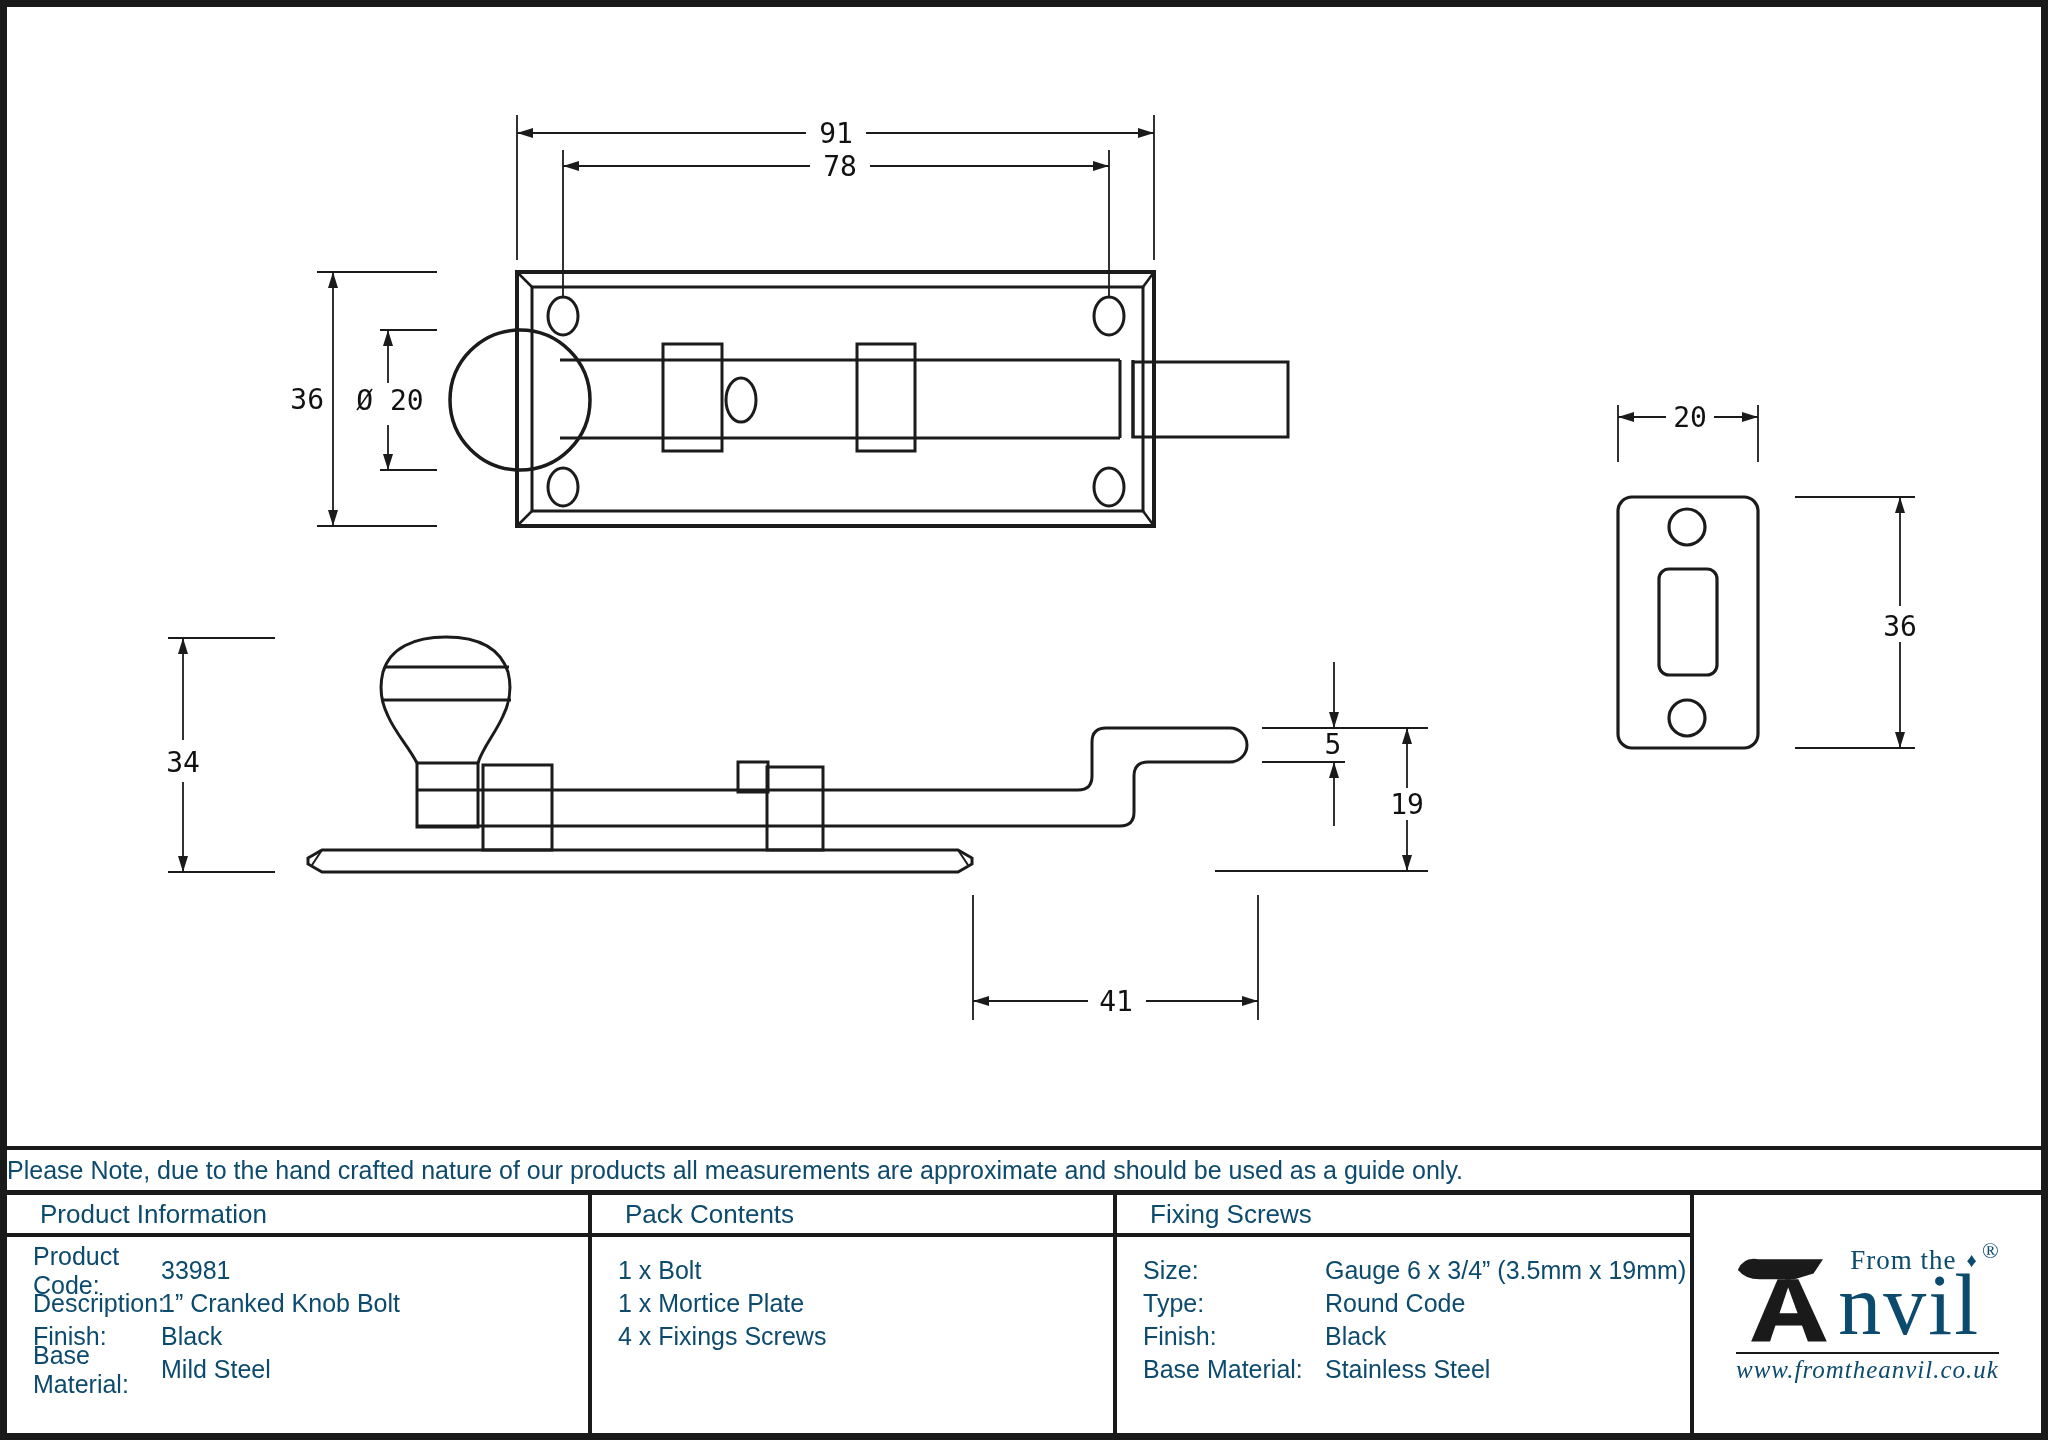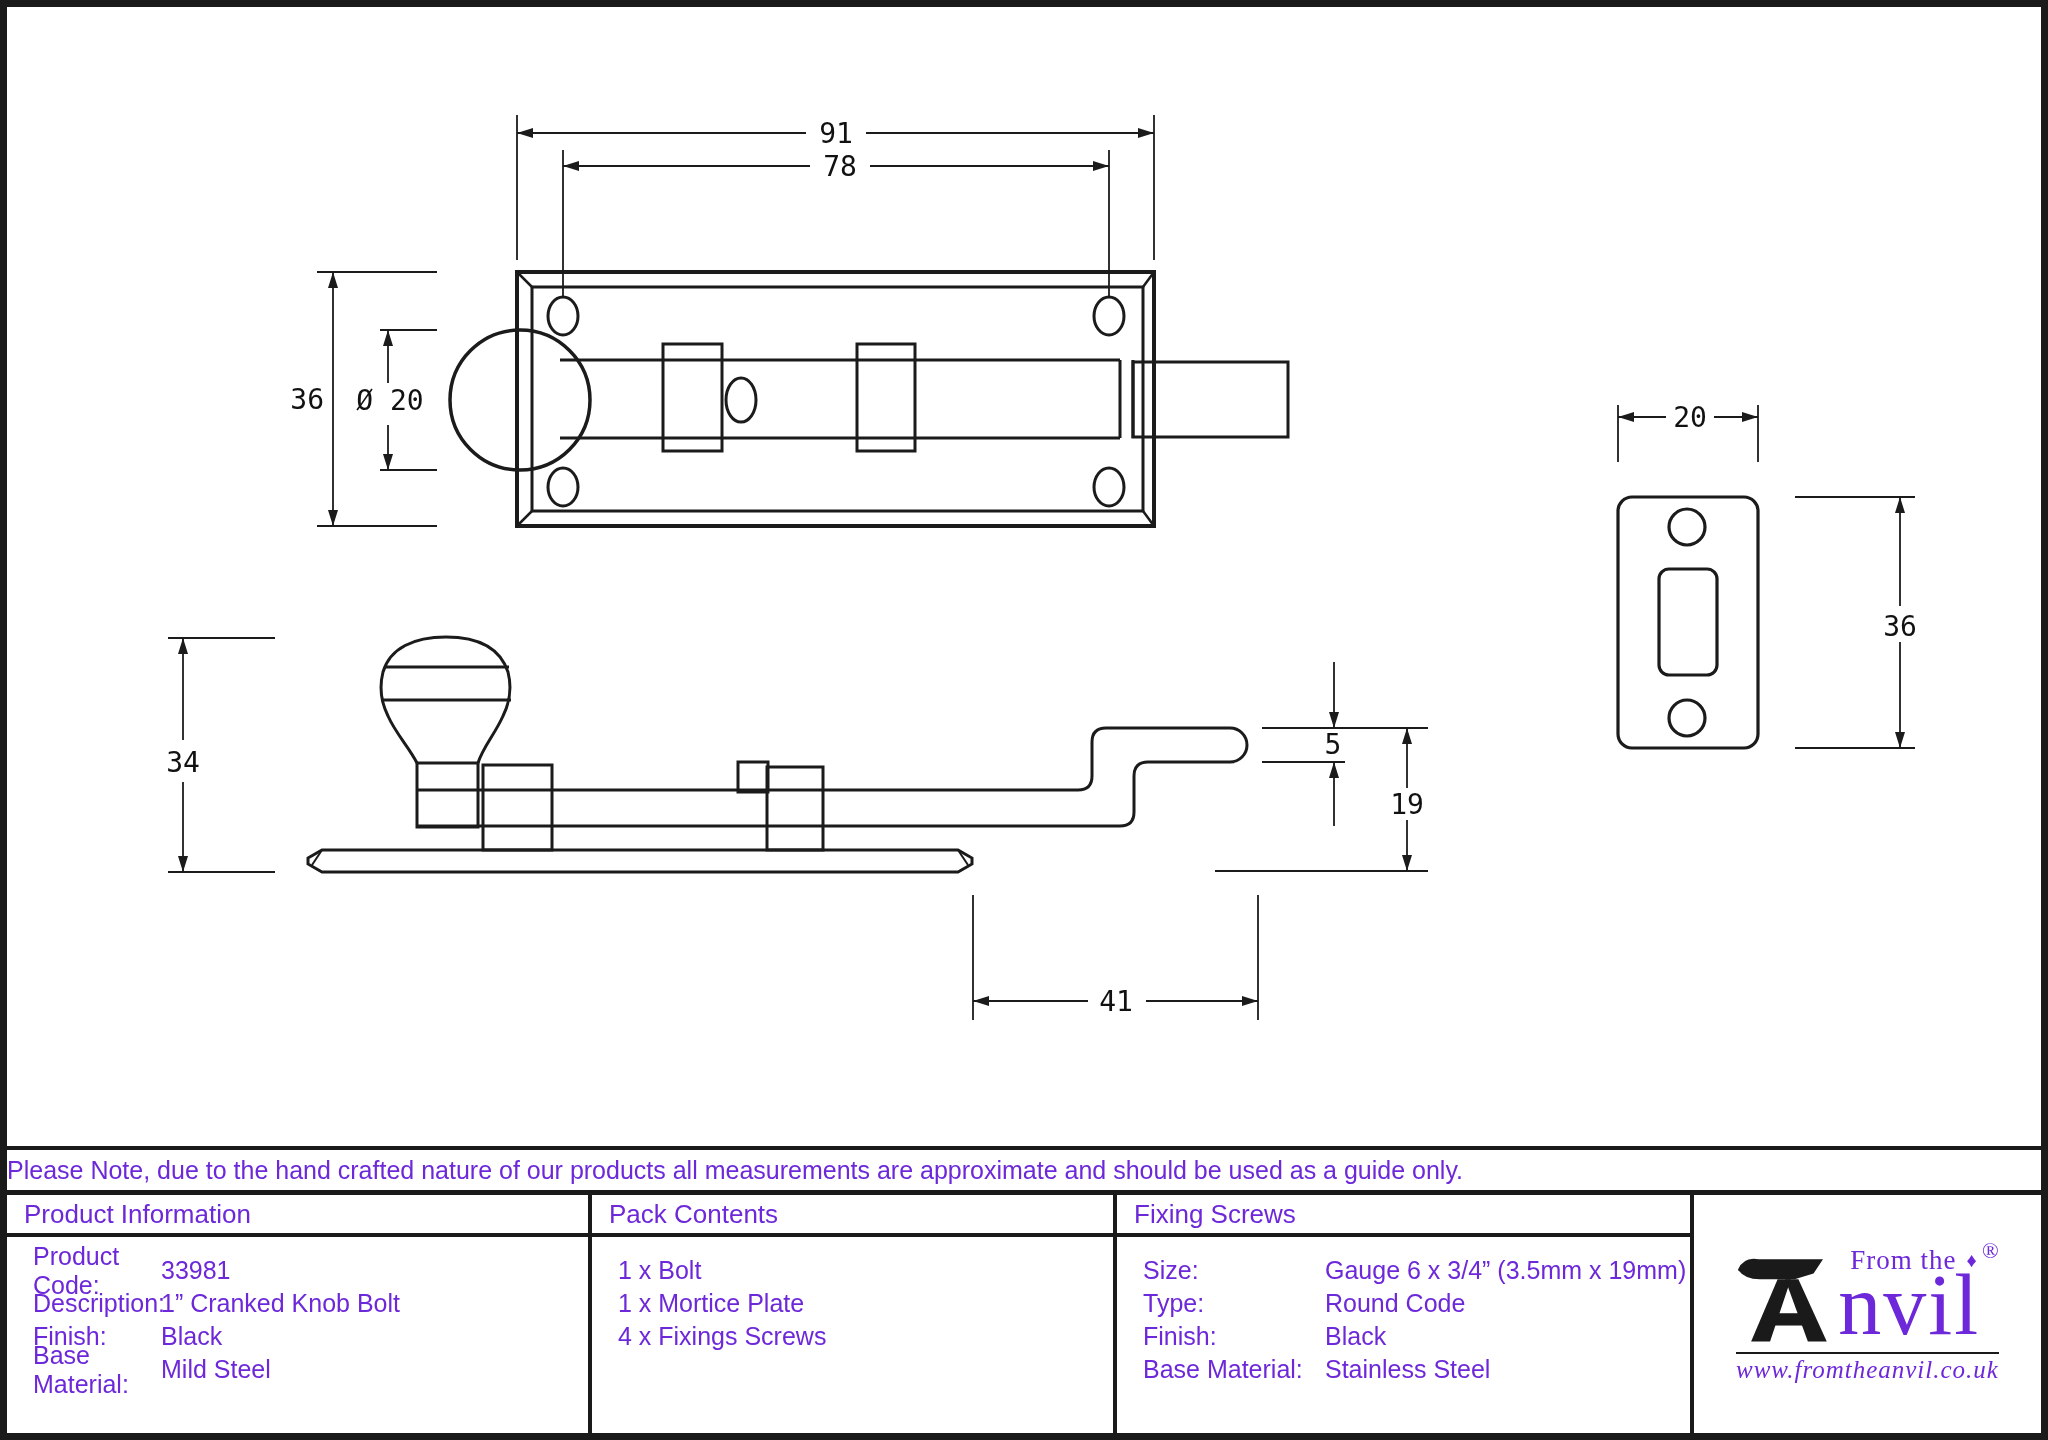--- a/index.html
+++ b/index.html
@@ -1,39 +1,39 @@
 <!DOCTYPE html>
 <html><head>
 <meta charset="utf-8">
 <style>
   html,body{margin:0;padding:0;background:#e8e8e8;}
   .sheet{
     position:relative;width:2048px;height:1440px;background:#fff;
     border:7px solid #1a1a1a;box-sizing:border-box;overflow:hidden;
-    font-family:"Liberation Sans",sans-serif;color:#6d28d9;
+    font-family:"Liberation Sans",sans-serif;color:#0c4a6e;
   }
   .drawing-area{position:absolute;top:0;left:0;width:2034px;height:1139px;}
   .drawing-area svg{display:block;}
   .tech{stroke:#1b1b1b;fill:none;}
   .dim-text{font-family:"DejaVu Sans Mono",monospace;font-size:28px;fill:#111;}
   .note-row{
     position:absolute;top:1139px;left:0;width:2034px;height:44px;
     border-top:4px solid #1a1a1a;box-sizing:border-box;
     display:flex;align-items:center;font-size:25px;
   }
   .info-table{
     position:absolute;top:1183px;left:0;width:2034px;height:243px;
     border-top:5px solid #1a1a1a;box-sizing:border-box;
     display:grid;grid-template-columns:585px 525px 577px 1fr;
   }
   .tcol{border-right:4px solid #1a1a1a;box-sizing:border-box;overflow:hidden;}
   .tcol.last{border-right:none;}
   .col-header{
     height:42px;border-bottom:4px solid #1a1a1a;box-sizing:border-box;
-    display:flex;align-items:center;padding-left:17px;font-size:26px;
+    display:flex;align-items:center;padding-left:33px;font-size:26px;
   }
   .col-body{padding:17px 0 0 26px;font-size:25px;}
   .kv-row{display:flex;height:33px;align-items:center;}
   .kv-row .k{width:128px;flex:none;}
   .fix .kv-row .k{width:182px;}
   .pc-item{height:33px;display:flex;align-items:center;}
   
   .logo-cell{display:flex;align-items:center;justify-content:center;height:100%;}
   .logo-box{text-align:center;}
   .logo-row{display:flex;align-items:flex-end;justify-content:center;}

